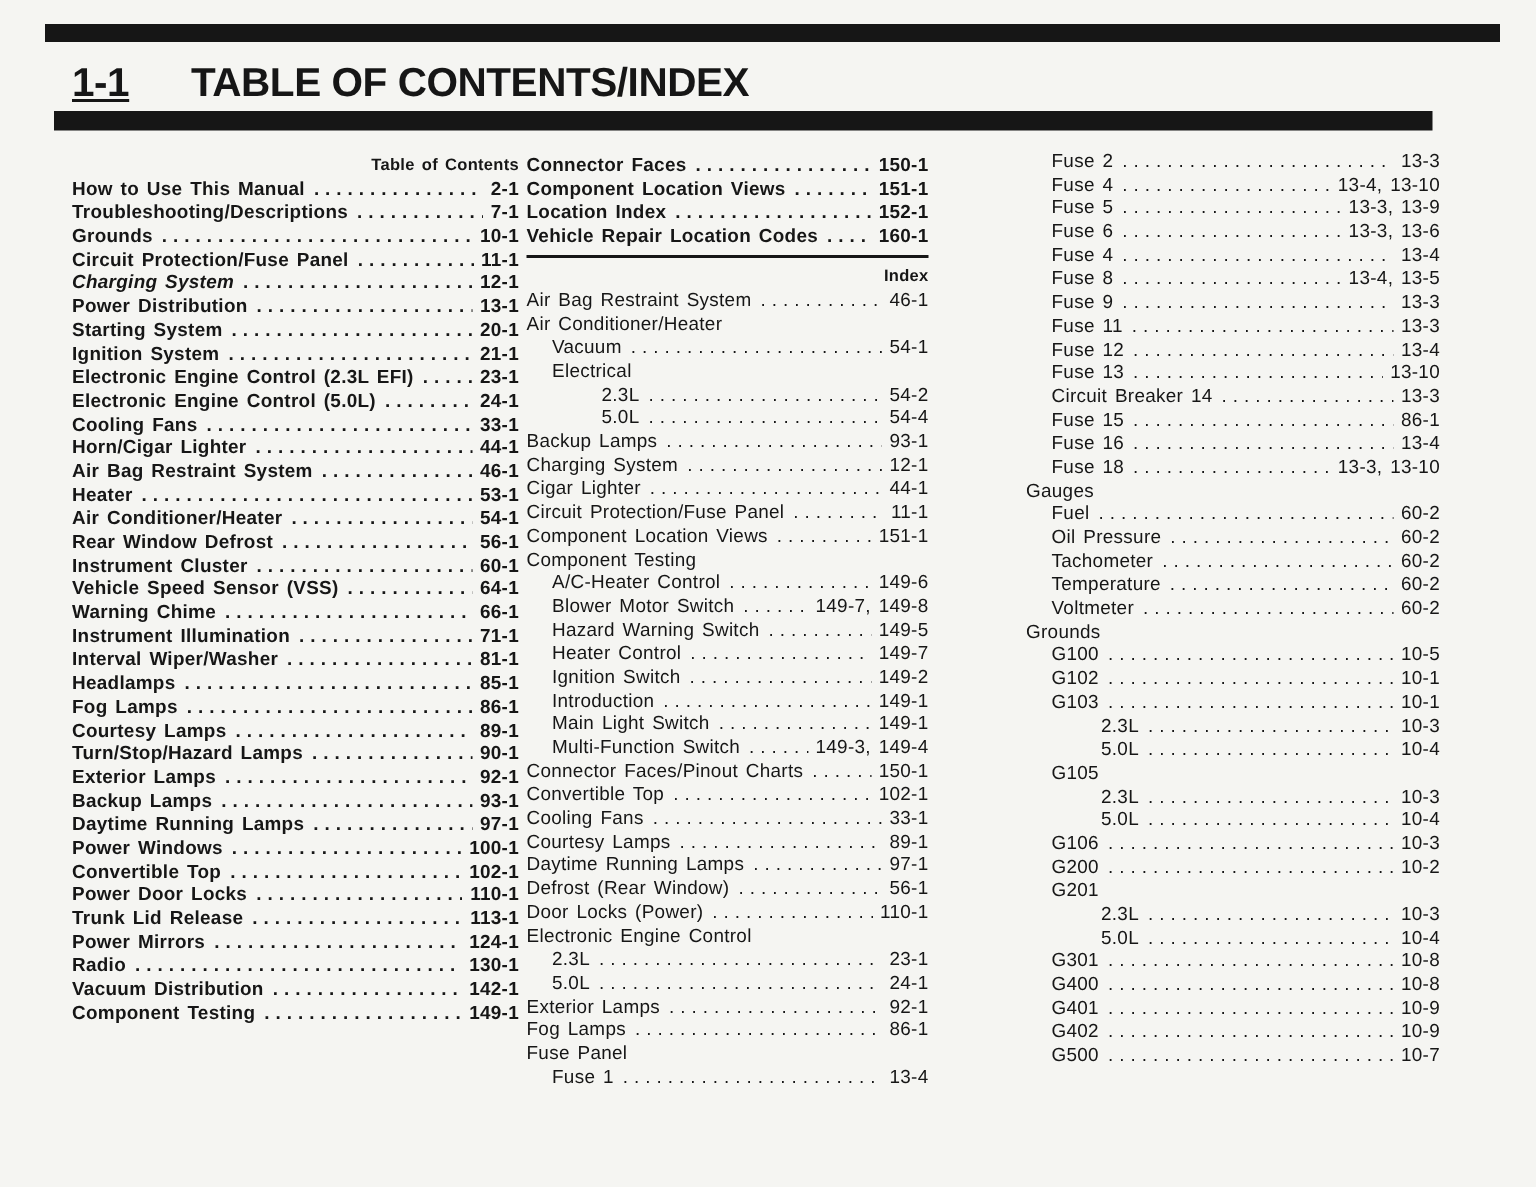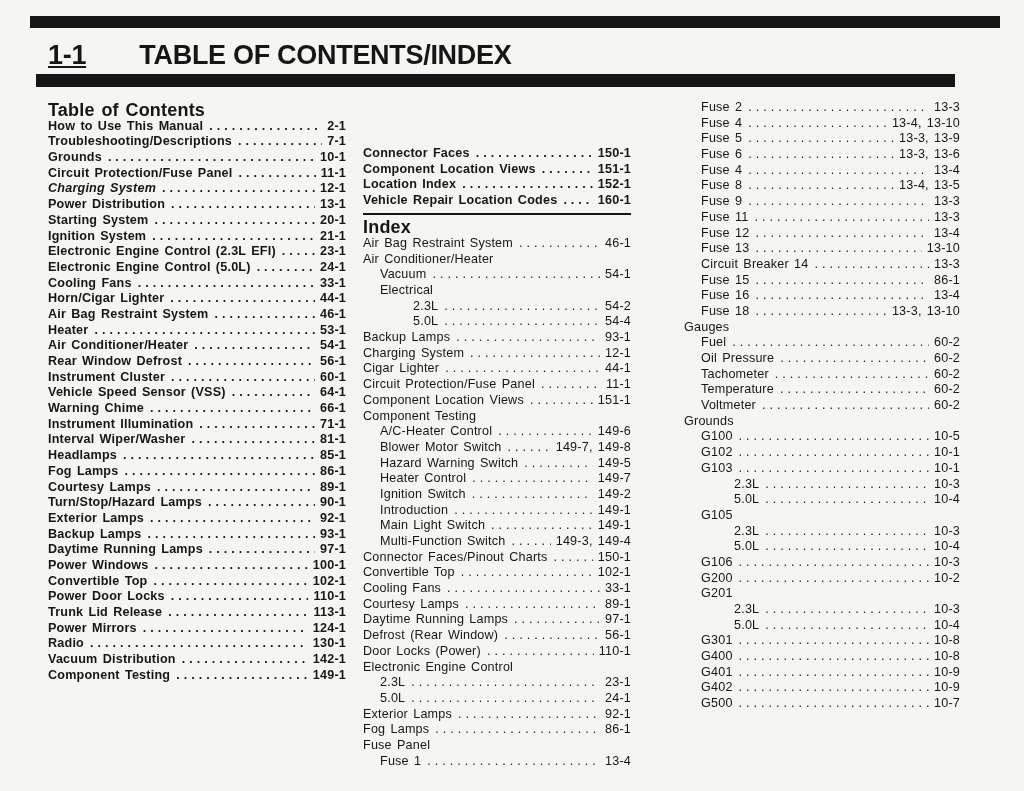--- a/index.html
+++ b/index.html
@@ -13,28 +13,28 @@
   .sheet{position:relative;width:1024px;height:791px;}
   .bar{position:absolute;background:var(--ink);}
   .top-bar{left:30px;top:16px;width:970px;height:12px;}
   .title-rule{left:36px;top:74px;width:919px;height:13px;}
   .title-row{
     position:absolute;left:48px;top:41px;
     font-size:27px;font-weight:700;letter-spacing:-0.3px;line-height:28px;
     white-space:nowrap;
   }
   .title-row .section-no{display:inline-block;text-decoration:underline;}
-  .title-row .title-text{display:inline-block;margin-left:46px;}
+  .title-row .title-text{display:inline-block;margin-left:34px;}
   .col{position:absolute;top:103px;}
   .col1{left:48px;width:298px;}
-  .col2{left:363px;width:268px;margin-top:43px;}
+  .col2{left:351px;width:268px;}
   .col3{left:684px;top:100px;width:276px;}
   .col-heading{
-    height:15.7px;line-height:15.7px;font-size:18px;font-weight:700;
-    text-align:left;letter-spacing:0.2px;word-spacing:1.5px;
+    height:15.7px;line-height:15.7px;font-size:11px;font-weight:700;
+    text-align:right;letter-spacing:0.2px;word-spacing:1.5px;
   }
   .row{
     display:flex;align-items:baseline;
     height:15.7px;line-height:15.7px;font-size:12.6px;
     letter-spacing:0.2px;word-spacing:1.5px;
   }
   .bold .row, .bold.row{font-weight:700;}
   .row.italic .label{font-style:italic;}
   .row.ind1{padding-left:17px;}
   .row.ind2{padding-left:50px;}

